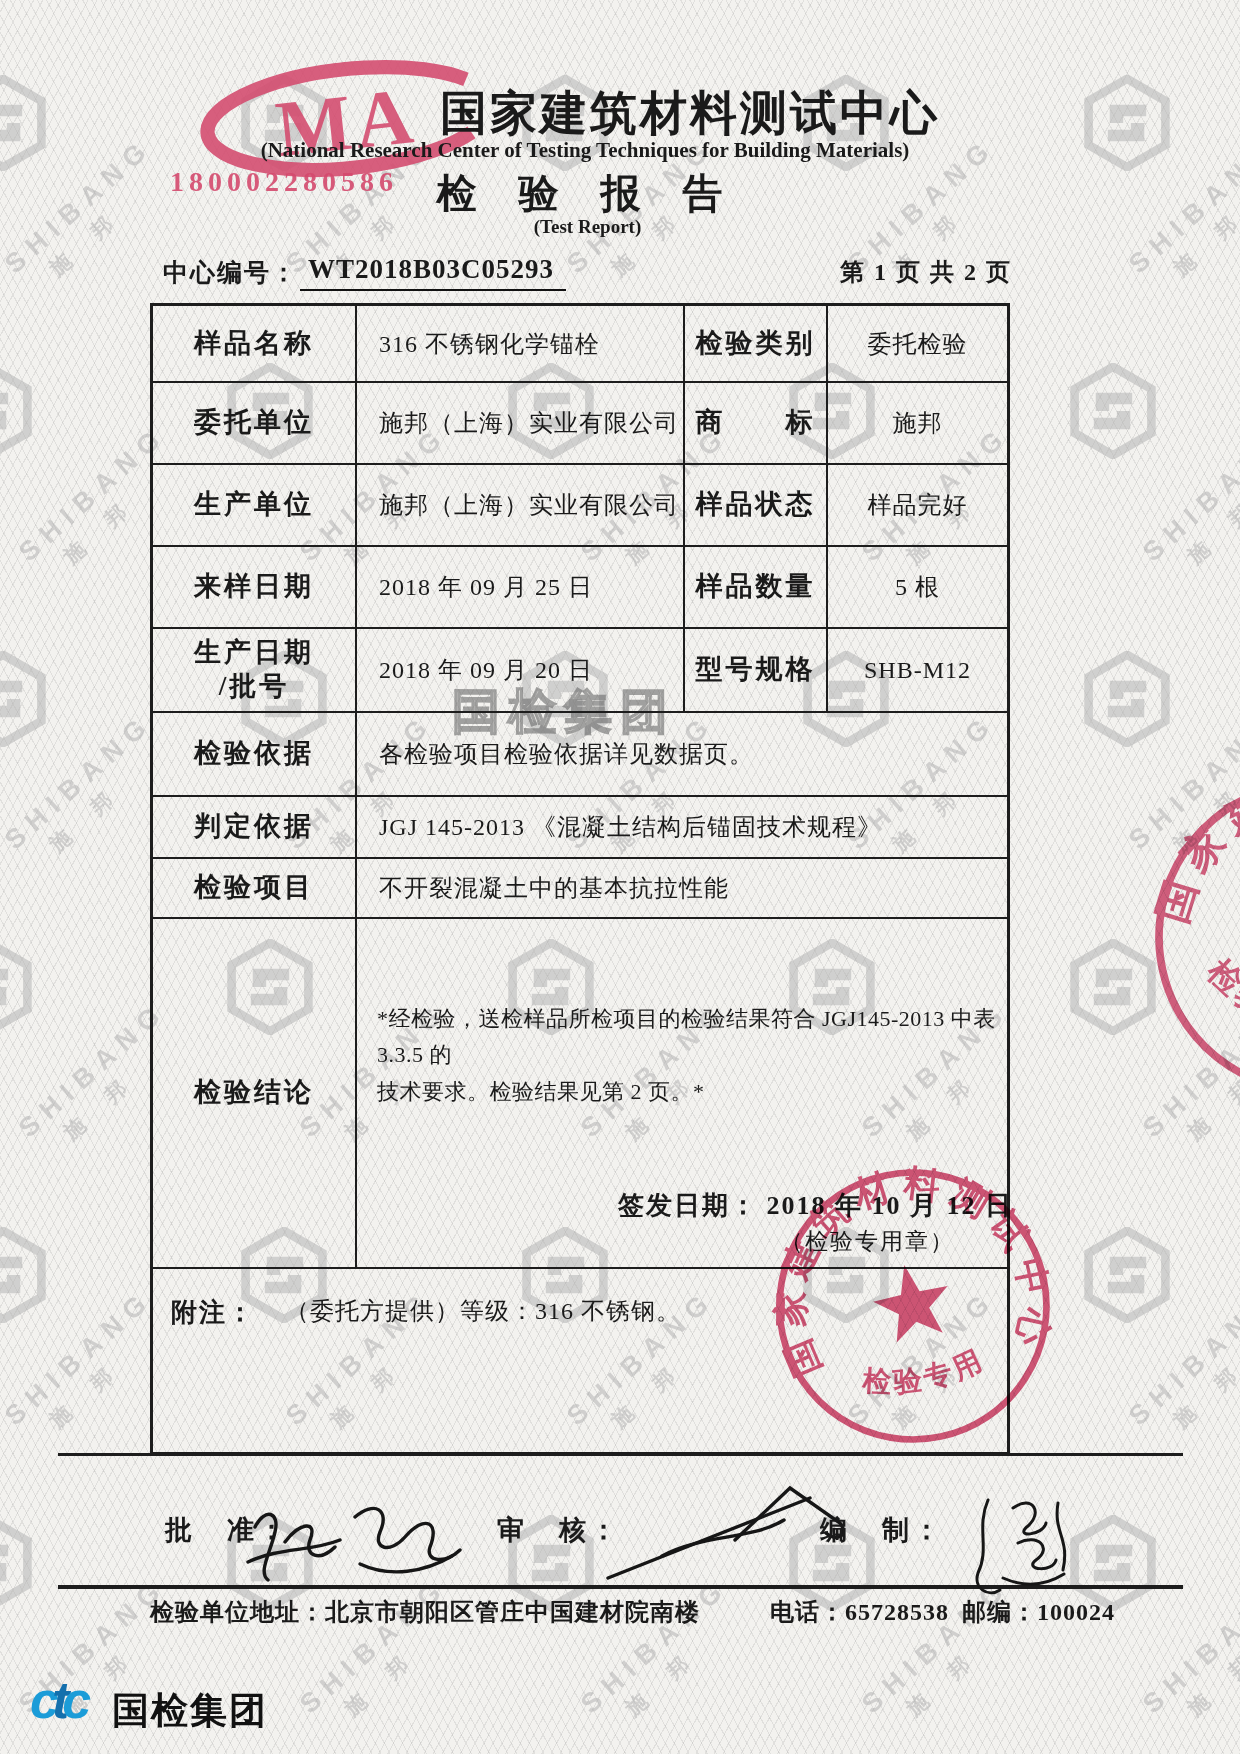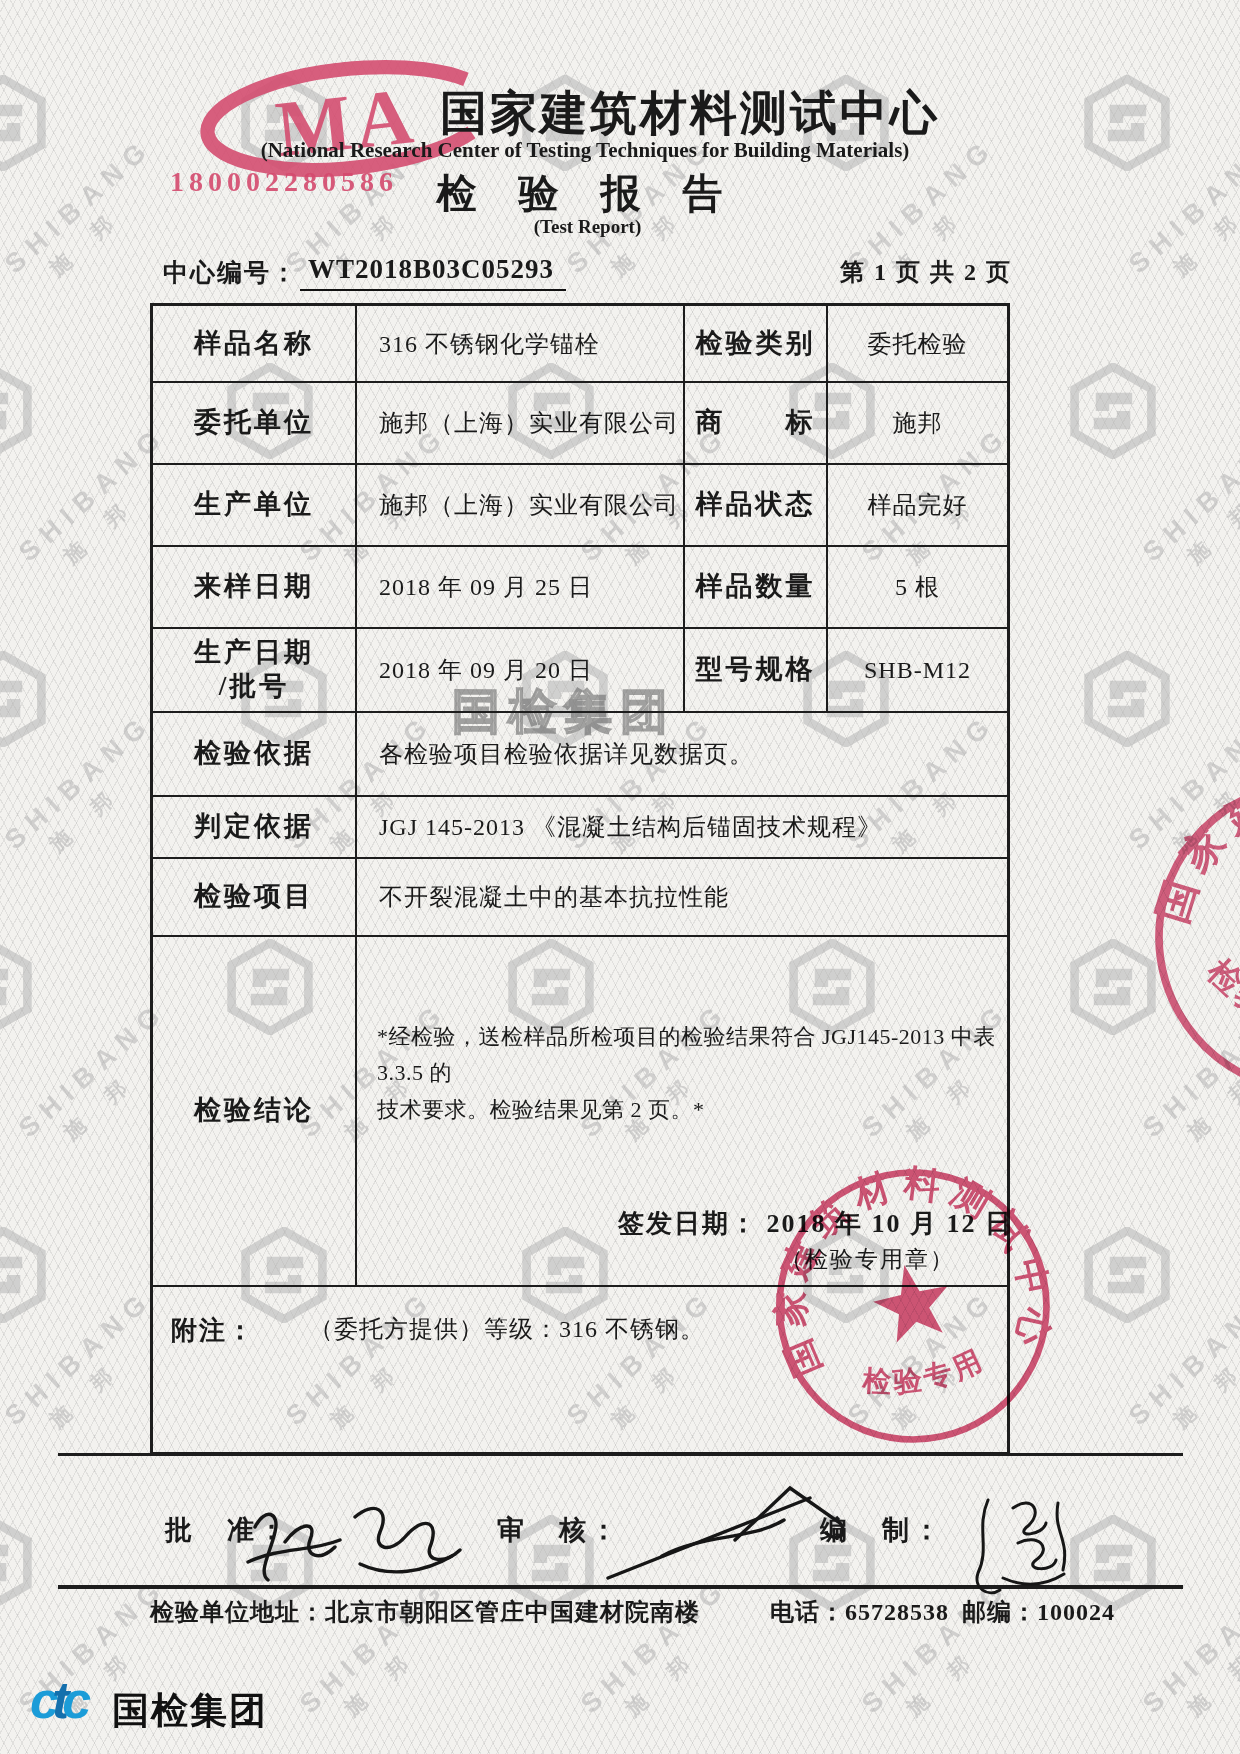--- a/index.html
+++ b/index.html
@@ -55,21 +55,21 @@
   .c2{flex:0 0 328px;padding-left:22px;}
   .c3{flex:0 0 143px;justify-content:center;}
   .c4{flex:1 1 auto;justify-content:center;}
   .cw{flex:1 1 auto;padding-left:22px;}
   .lbl{font-size:27px;font-weight:bold;letter-spacing:3px;text-align:center;white-space:pre-line;line-height:1.25;}
   .val{font-size:24px;letter-spacing:1px;}
   .concl-cell{position:relative;}
   .concl-text{position:absolute;left:20px;top:82px;width:640px;font-size:22px;line-height:1.65;white-space:pre-line;letter-spacing:.5px;}
   .concl-date{position:absolute;right:-6px;bottom:44px;font-size:26px;font-weight:bold;letter-spacing:2px;}
   .concl-note{position:absolute;right:52px;bottom:10px;font-size:23px;letter-spacing:2px;}
-  .note-row{padding:26px 0 0 18px;align-items:flex-start;display:flex;gap:24px;}
+  .note-row{padding:26px 0 0 18px;align-items:flex-start;display:flex;}
   .note-lbl{font-size:26px;font-weight:bold;letter-spacing:2px;}
   .note-val{font-size:24px;margin-left:30px;letter-spacing:1px;}
   
   .rule{left:58px;width:1125px;background:#1d1d1d;}
   .rule1{top:1453px;height:3px;}
   .rule2{top:1585px;height:4px;}
   .sig-label{top:1512px;font-size:27px;font-weight:bold;letter-spacing:4px;}
   .sig-svg{pointer-events:none;}
   .addr-line{top:1596px;font-size:24px;font-weight:bold;letter-spacing:1px;white-space:nowrap;}
   .ctc{left:30px;top:1674px;font-family:"Liberation Sans","DejaVu Sans",sans-serif;
@@ -396,21 +396,21 @@
     </div>
 
     <div class="trow" style="height:84px">
       <div class="tcell c1 lbl">检验依据</div>
       <div class="tcell cw val">各检验项目检验依据详见数据页。</div>
     </div>
     <div class="trow" style="height:62px">
       <div class="tcell c1 lbl">判定依据</div>
       <div class="tcell cw val">JGJ 145-2013 《混凝土结构后锚固技术规程》</div>
     </div>
-    <div class="trow" style="height:78px">
+    <div class="trow" style="height:60px">
       <div class="tcell c1 lbl">检验项目</div>
       <div class="tcell cw val">不开裂混凝土中的基本抗拉性能</div>
     </div>
 
     <div class="trow" style="height:350px">
       <div class="tcell c1 lbl">检验结论</div>
       <div class="tcell cw concl-cell">
         <div class="concl-text">*经检验，送检样品所检项目的检验结果符合 JGJ145-2013 中表 3.3.5 的
 技术要求。检验结果见第 2 页。*</div>
         <div class="concl-date">

